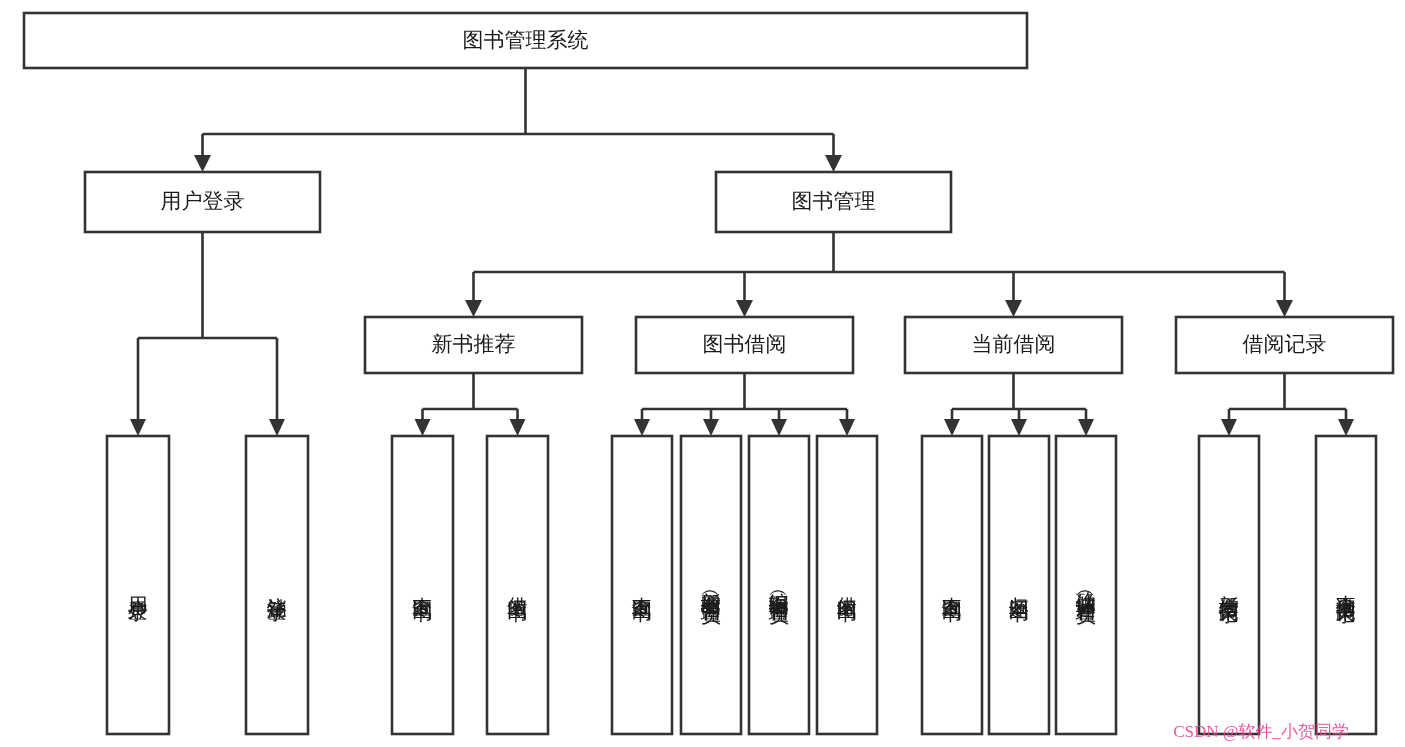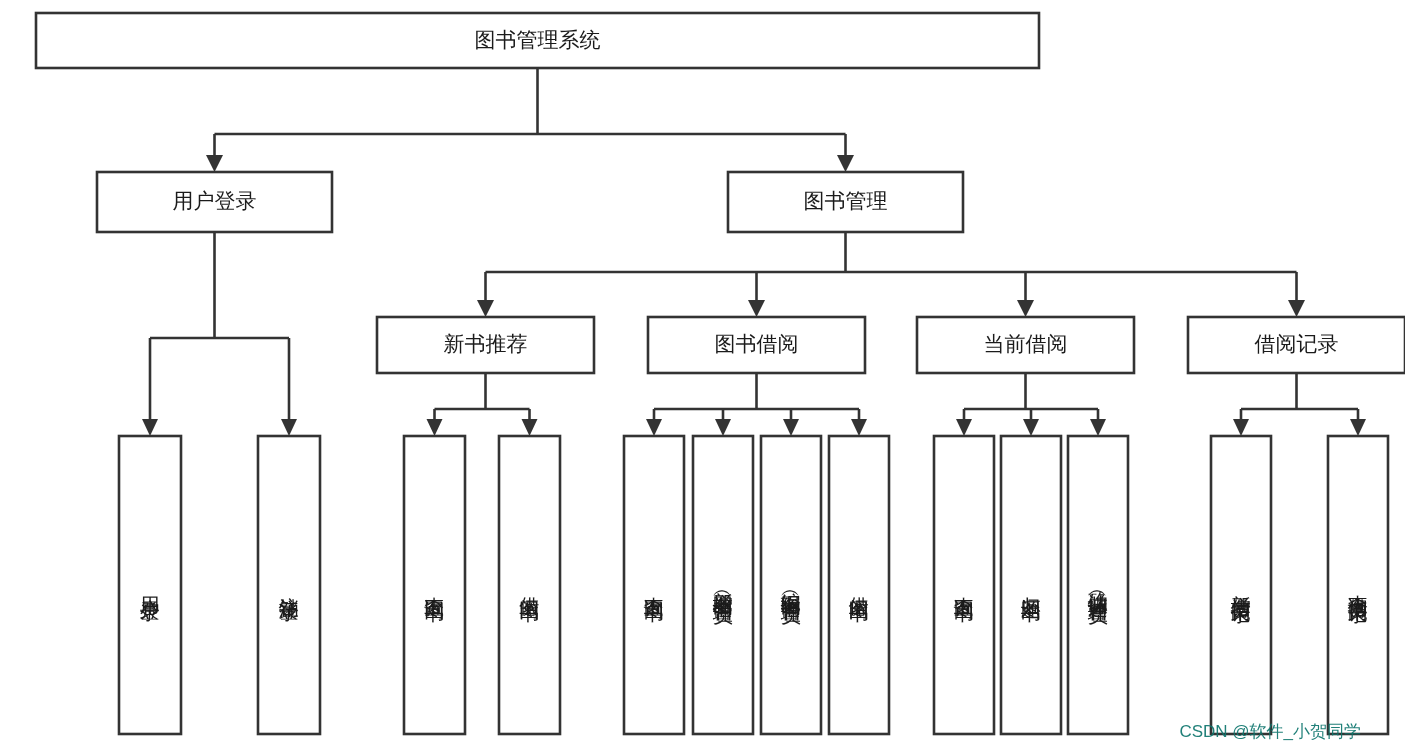--- a/index.html
+++ b/index.html
@@ -9,21 +9,21 @@
   }
   body {
     width: 1405px;
     height: 747px;
     font-family: "Liberation Sans", "DejaVu Sans", sans-serif;
     overflow: hidden;
     position: relative;
   }
   #diagram-root {
     position: absolute;
-    left: 16px;
+    left: 4px;
     top: 0;
     width: 1353px;
     height: 747px;
   }
   svg.flow {
     display: block;
     width: 1405px;
     height: 747px;
   }
   .node-box {
@@ -63,23 +63,23 @@
     display: flex;
     align-items: center;
     justify-content: center;
     pointer-events: none;
     white-space: nowrap;
   }
   .watermark {
     position: absolute;
     right: 8px;
     bottom: 4px;
-    font-family: Liberation Sans, sans-serif;
+    font-family: Liberation Serif, serif;
     font-size: 17px;
-    color: #0f766e;
+    color: #ec4899;
     opacity: 0.92;
     white-space: nowrap;
   }
 </style>
 </head>
 <body>
 
 <div id="diagram-root">
 
   <svg class="flow" viewBox="0 0 1405 747" xmlns="http://www.w3.org/2000/svg">

